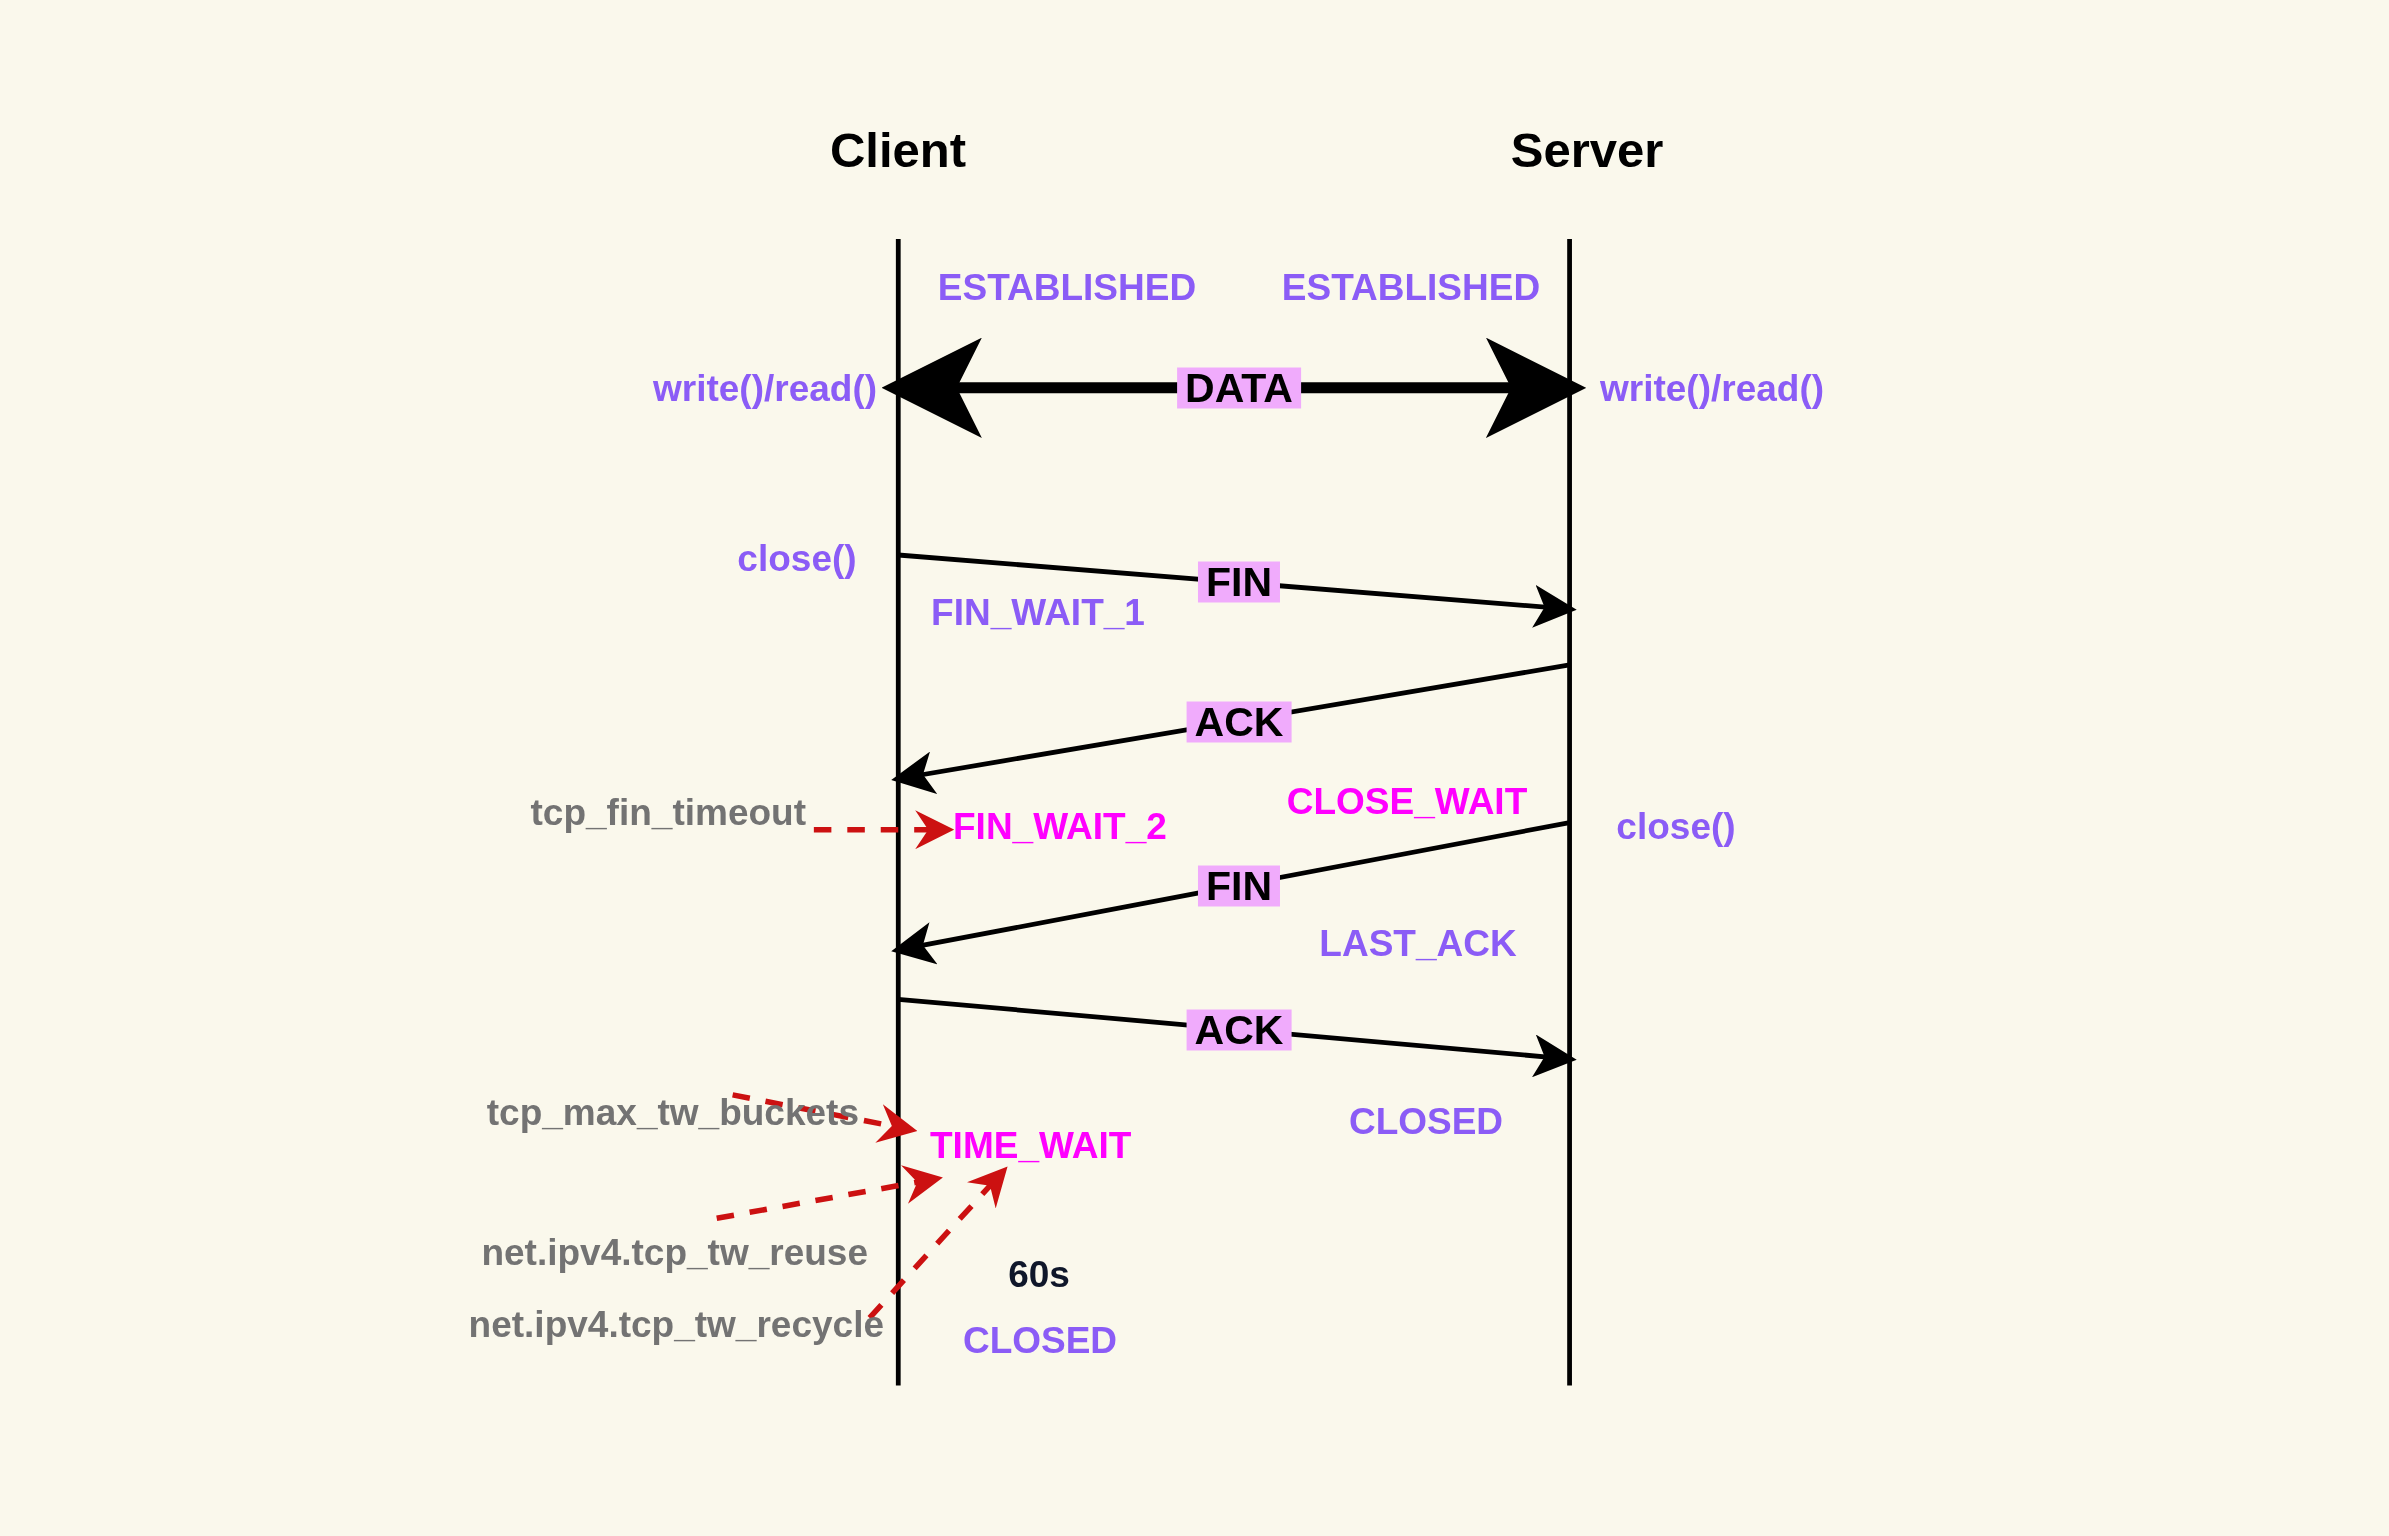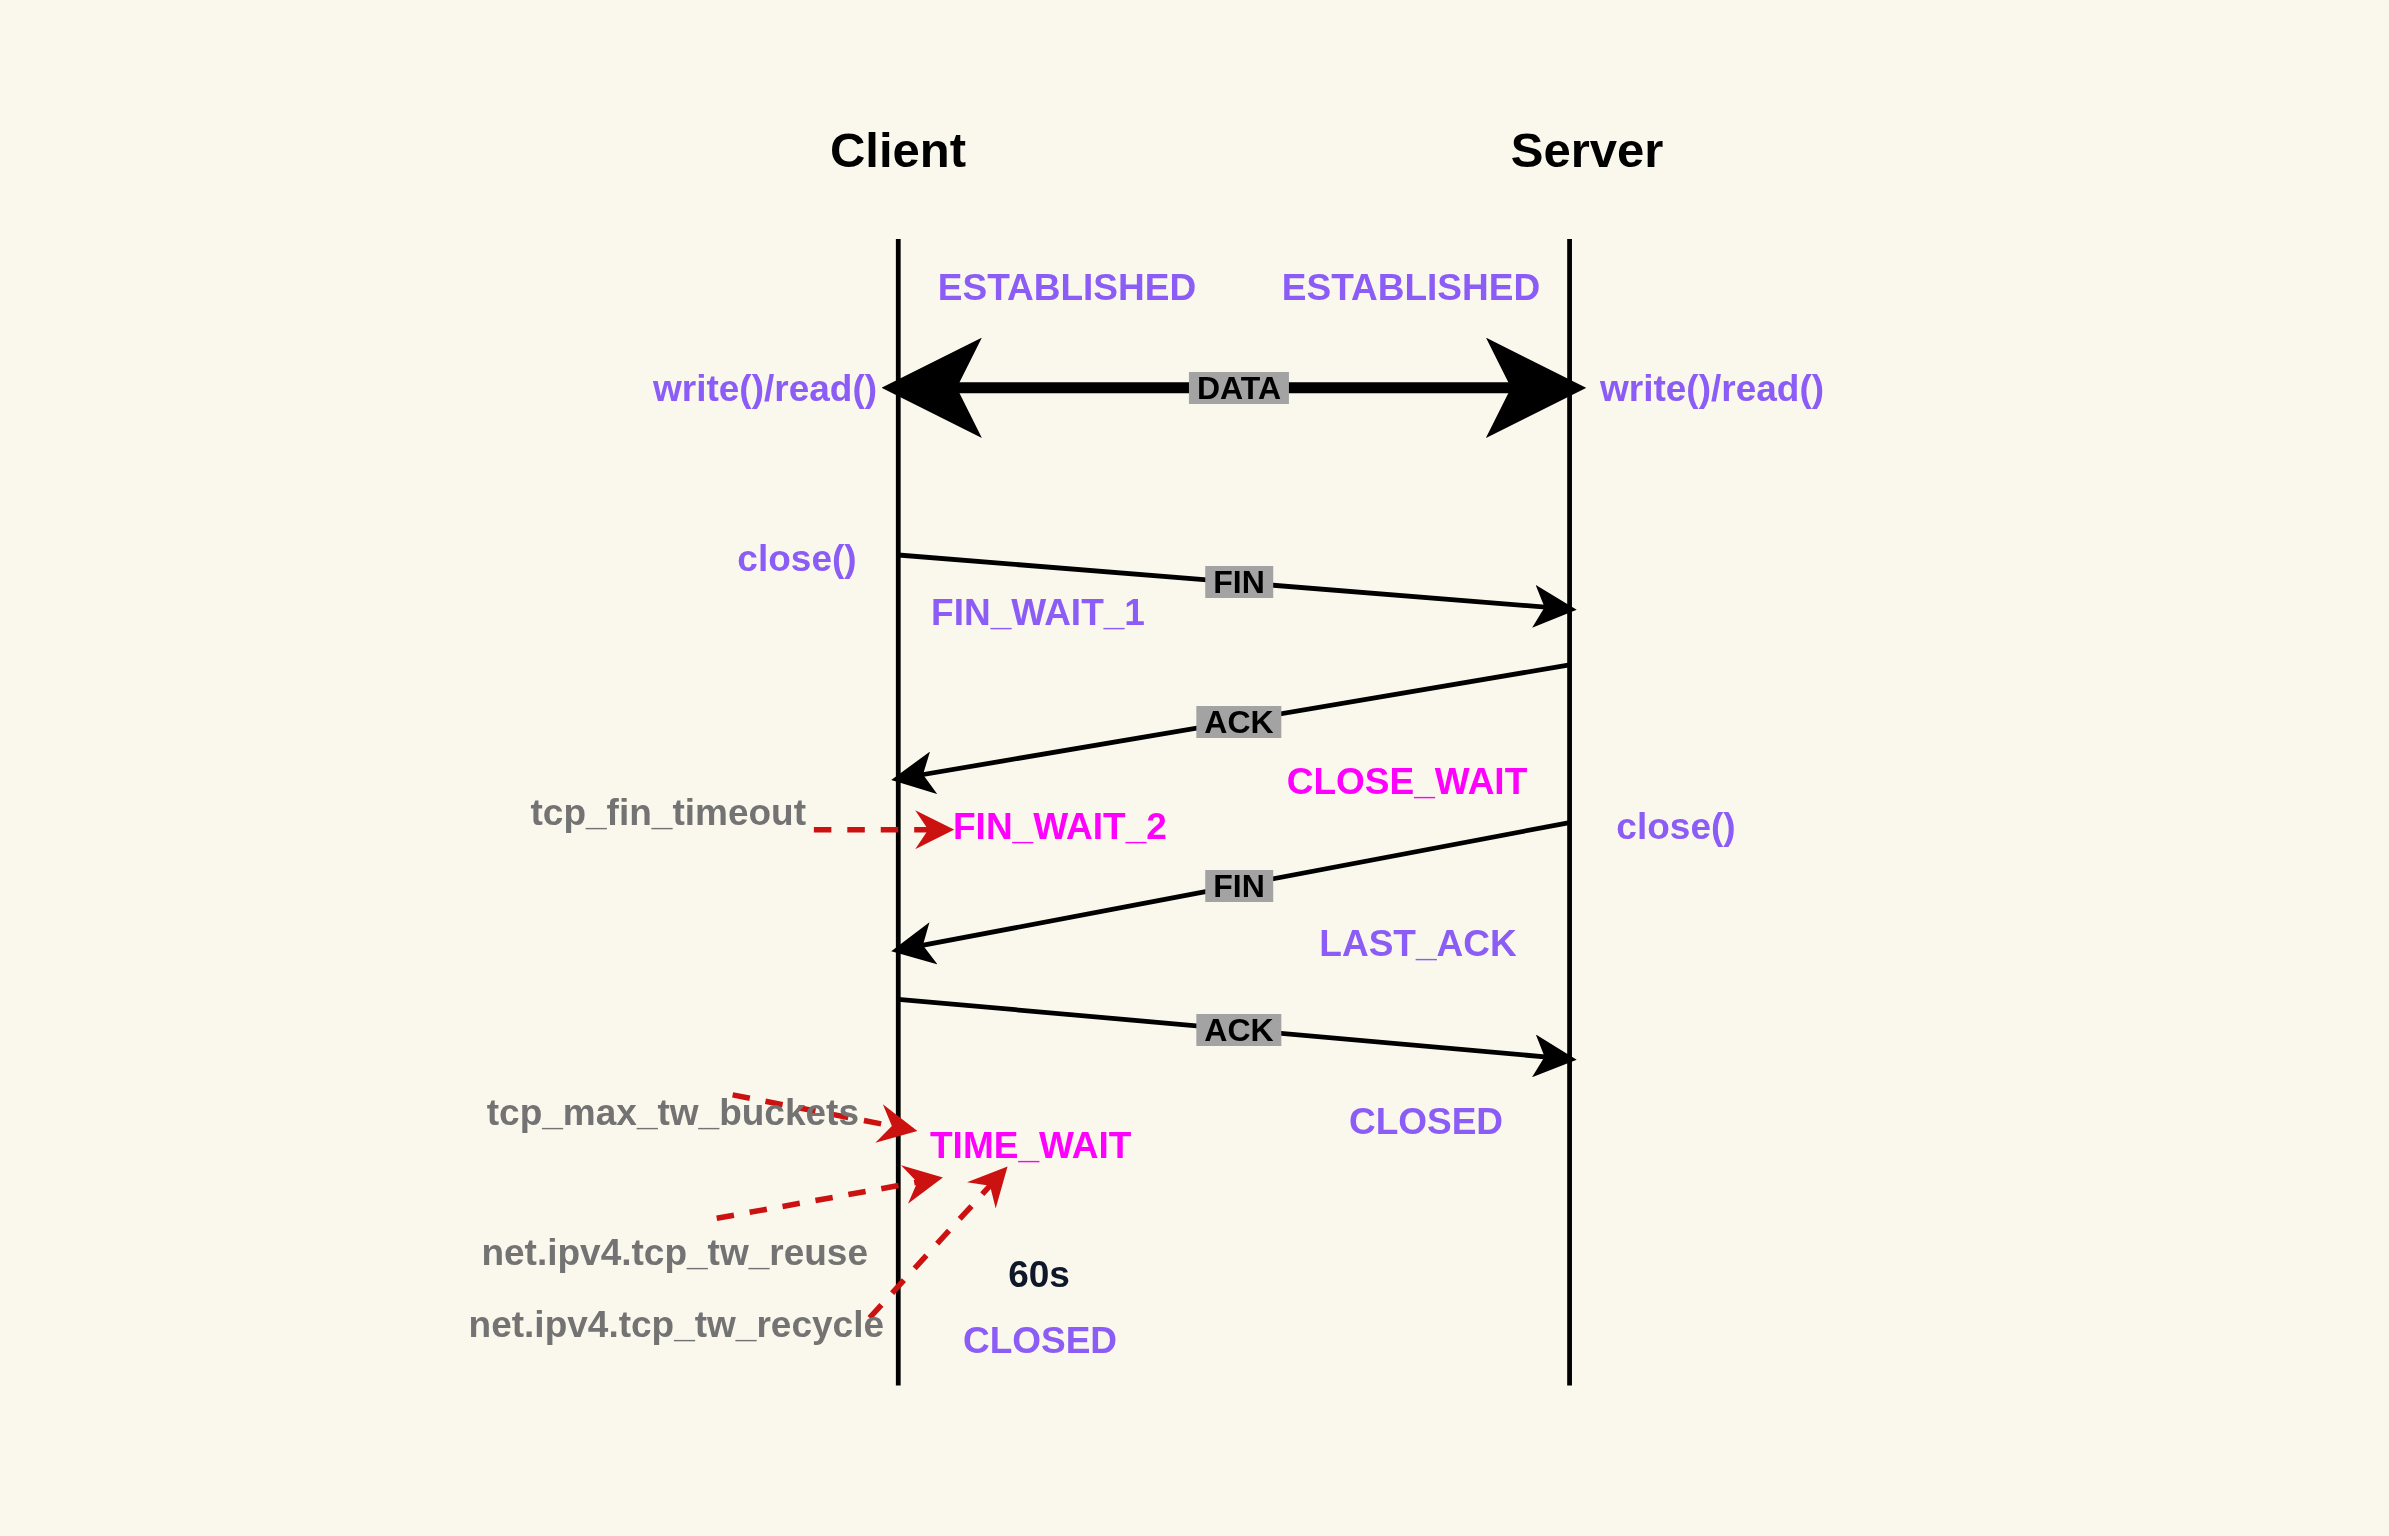--- a/index.html
+++ b/index.html
@@ -33,24 +33,24 @@
     line-height: 1;
   }
   
   .participant-title {
     font-size: 49px;
     color: #000000;
     transform: translate(-50%, -50%);
   }
   
   .packet-label {
-    font-size: 32px;
+    font-size: 41px;
     color: #000000;
     transform: translate(-50%, -50%);
-    background: #a3a3a3;
+    background: #f0abfc;
     padding: 0 8px;
   }
   .duration-label {
     font-size: 37px;
     color: #0f172a;
     transform: translate(-50%, -50%);
   }
   
   .state-blue {
     font-size: 37px;
@@ -58,20 +58,21 @@
     transform: translate(-50%, -50%);
   }
   
   .state-magenta {
     font-size: 37px;
     color: #ff00ff;
     transform: translate(0, -50%);
   }
   .state-magenta.center {
     transform: translate(-50%, -50%);
+    margin-top: 20px;
   }
   
   .param-red {
     font-size: 37px;
     color: #737373;
     transform: translate(-100%, -50%);
   }
 </style>
 </head>
 <body>

